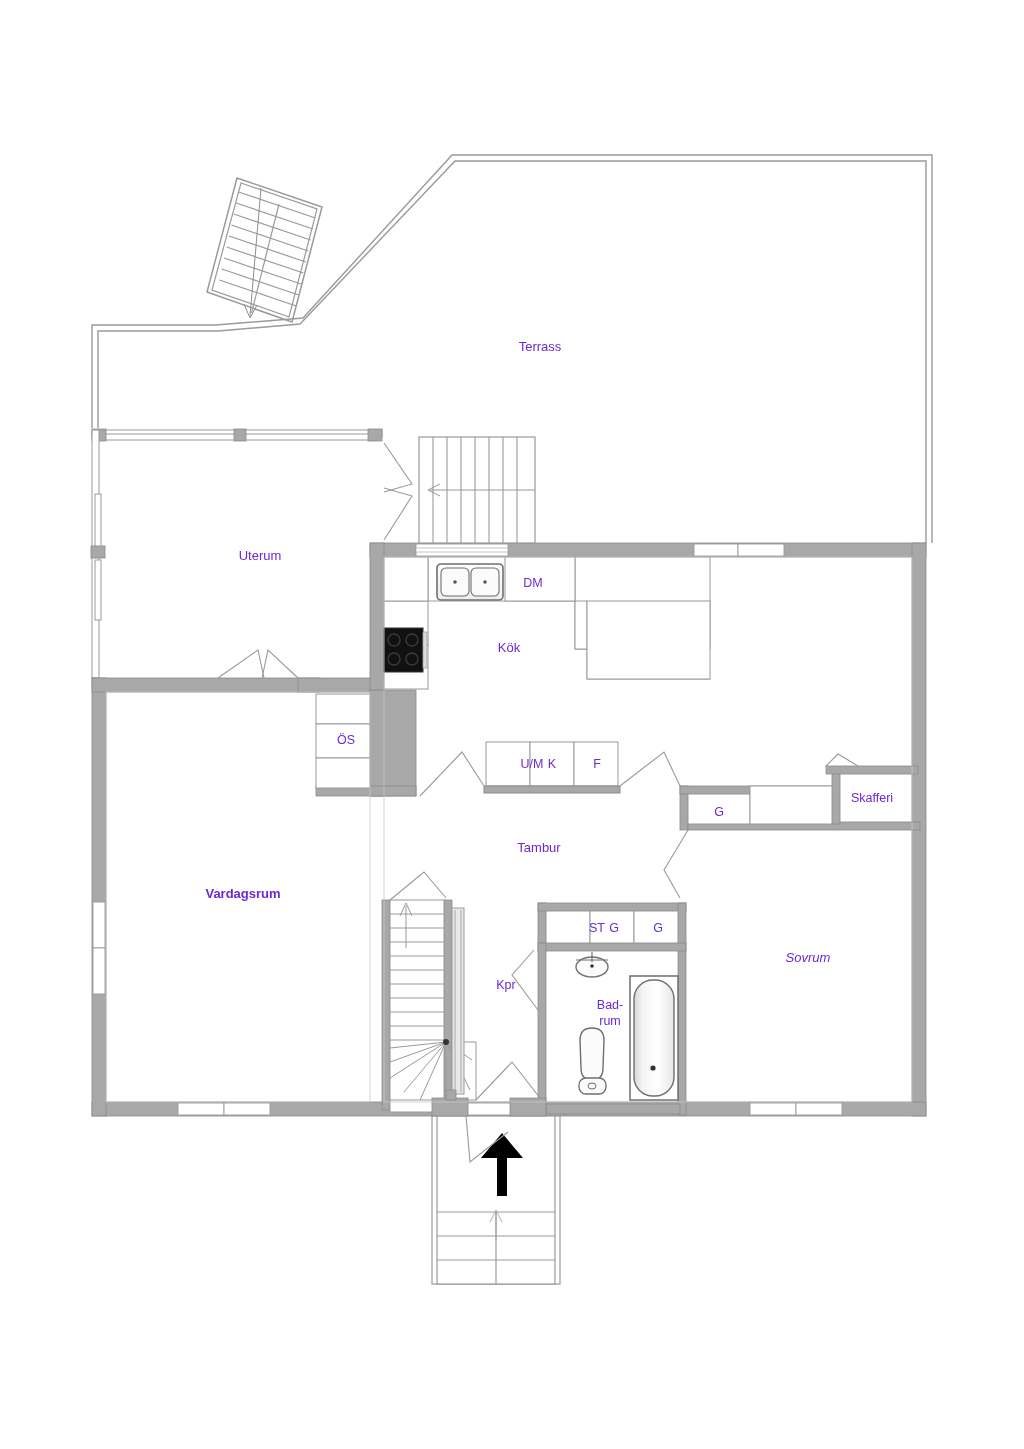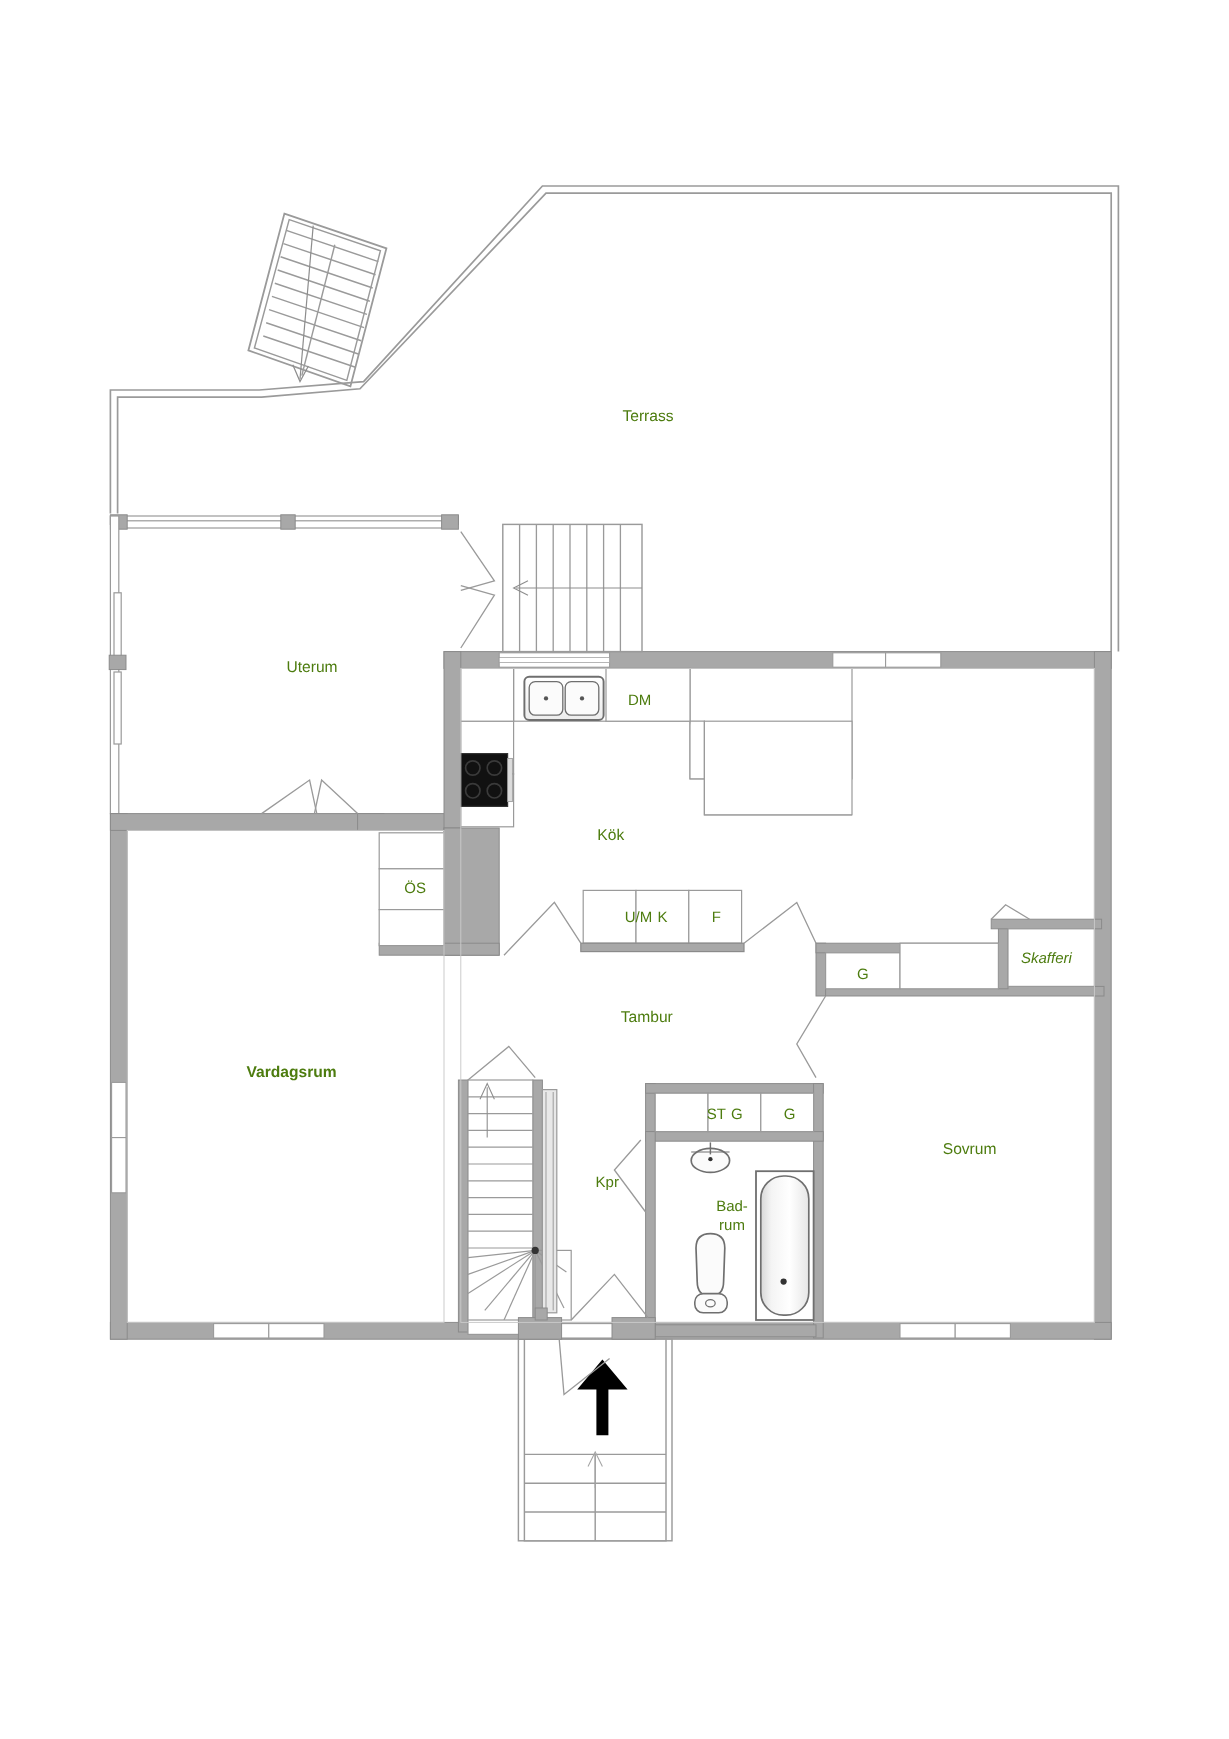--- a/index.html
+++ b/index.html
@@ -1,19 +1,19 @@
 <!DOCTYPE html>
 <html><head>
 <meta charset="utf-8">
 <style>
   html,body{margin:0;padding:0;background:#ffffff;}
   body{font-family:"Liberation Sans", sans-serif;}
   #plan-root{position:relative;width:1024px;height:1449px;background:#ffffff;overflow:hidden;}
   #plan-svg{position:absolute;left:0;top:0;width:1024px;height:1449px;}
-  .room-label{position:absolute;font-family:"Liberation Sans",sans-serif;color:#4d7c0f;
+  .room-label{position:absolute;font-family:"Liberation Sans",sans-serif;color:#6d28d9;
               white-space:pre;transform:translate(-50%,-50%);text-align:center;line-height:1.25;}
   .lbl-room{font-size:13px;}
   .lbl-small{font-size:12.5px;}
   .lbl-multiline{font-size:12.5px;}
 </style>
 </head>
 <body>
 
 <div id="plan-root">
 
@@ -298,25 +298,25 @@
     </g>
 
     <g fill="none" stroke="#c9c9c9" stroke-width="0.8">
       <rect x="106" y="692" width="264" height="410"></rect>
       <rect x="384" y="557" width="528" height="545"></rect>
     </g>
   </svg>
 
   <div class="room-label lbl-room" style="left:540px;top:347px;">Terrass</div>
   <div class="room-label lbl-room" style="left:240px;top:556px;margin-left:20px;">Uterum</div>
-  <div class="room-label lbl-room" style="left:509px;top:696px;">Kök</div>
+  <div class="room-label lbl-room" style="left:509px;top:648px;">Kök</div>
   <div class="room-label lbl-room" style="left:243px;top:894px;font-weight:bold;">Vardagsrum</div>
   <div class="room-label lbl-room" style="left:539px;top:848px;">Tambur</div>
-  <div class="room-label lbl-room" style="left:808px;top:958px;">Sovrum</div>
-  <div class="room-label lbl-small" style="left:872px;top:799px;font-style:italic;">Skafferi</div>
+  <div class="room-label lbl-room" style="left:808px;top:958px;font-style:italic;">Sovrum</div>
+  <div class="room-label lbl-small" style="left:872px;top:799px;">Skafferi</div>
   <div class="room-label lbl-small" style="left:506px;top:986px;">Kpr</div>
   <div class="room-label lbl-multiline" style="left:590px;top:1014px;margin-left:20px;">Bad-
 rum</div>
 
   <div class="room-label lbl-small" style="left:533px;top:584px;text-align:center;">DM</div>
   <div class="room-label lbl-small" style="left:346px;top:741px;">ÖS</div>
   <div class="room-label lbl-small" style="left:508px;top:765px;margin-left:24px;">U/M</div>
   <div class="room-label lbl-small" style="left:552px;top:765px;">K</div>
   <div class="room-label lbl-small" style="left:597px;top:765px;">F</div>
   <div class="room-label lbl-small" style="left:719px;top:813px;">G</div>

